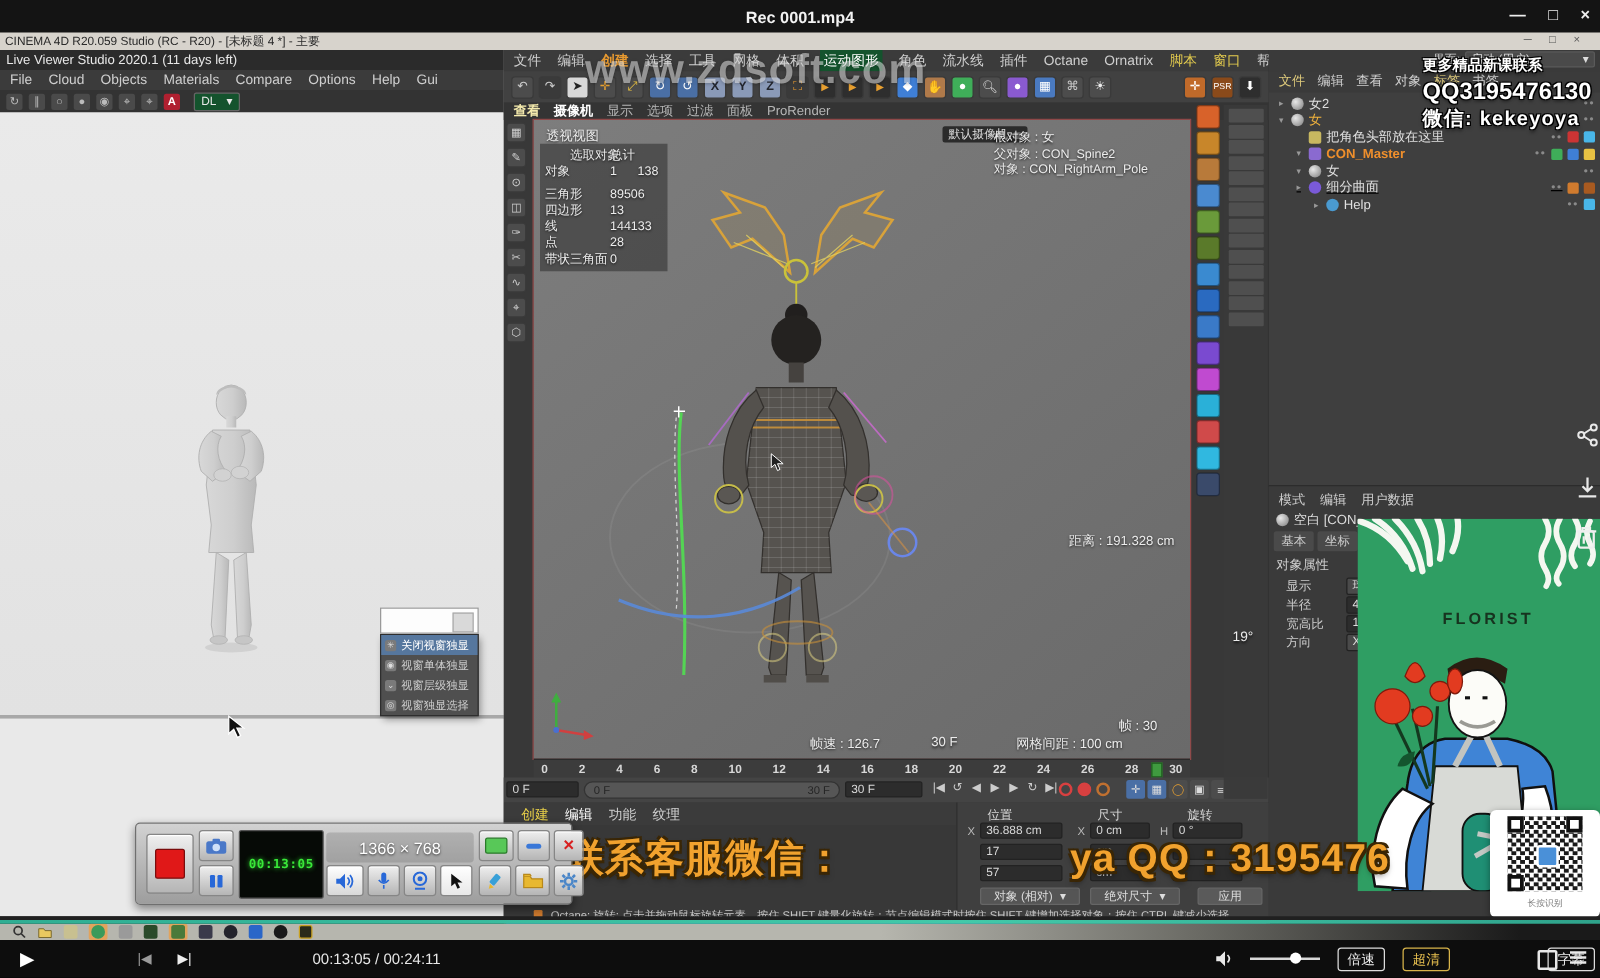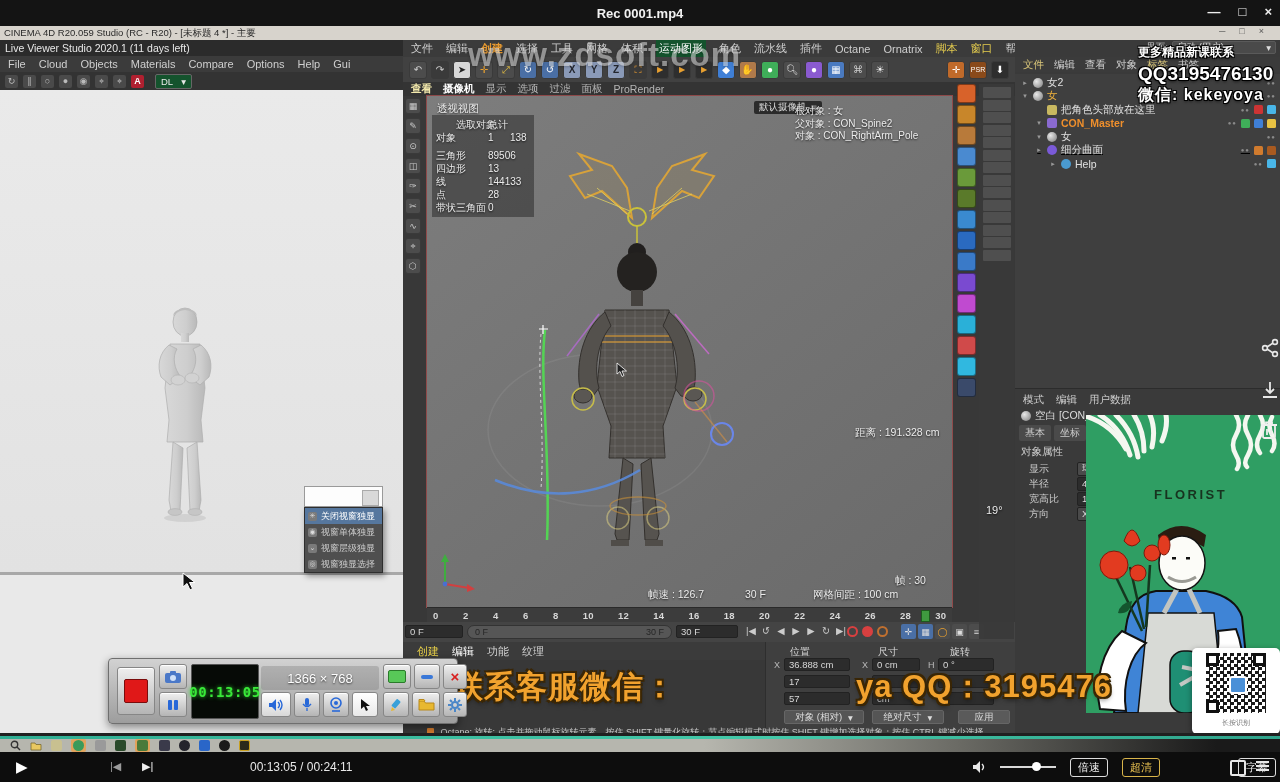--- a/index.html
+++ b/index.html
@@ -143,21 +143,21 @@
   .marq{z-index:40;font-size:31px;font-weight:bold;color:#f1a22e;letter-spacing:1px;
         text-shadow:-2px -2px 0 #3a2605,2px -2px 0 #3a2605,-2px 2px 0 #3a2605,2px 2px 0 #3a2605,0 3px 5px rgba(0,0,0,.55);}
 
   
   .recorder{left:108px;top:658px;width:348px;height:64px;background:linear-gradient(#d2d2d2,#9d9d9d);
             border:1px solid #6f6f6f;border-radius:4px;box-shadow:0 3px 8px rgba(0,0,0,.45);z-index:50;}
   .rbtn{position:absolute;background:linear-gradient(#efefef,#b5b5b5);border:1px solid #868686;border-radius:3px;
         box-shadow:inset 0 1px 0 #fff;display:flex;align-items:center;justify-content:center;box-sizing:border-box;}
   .lcd{position:absolute;left:82px;top:5px;width:66px;height:53px;background:#060a06;border:1px solid #555;border-radius:2px;
        display:flex;align-items:center;justify-content:center;}
-  .lcd span{font-family:"DejaVu Sans Mono",monospace;font-size:14px;font-weight:bold;color:#39e839;text-shadow:0 0 4px #2fd42f;letter-spacing:.5px;}
+  .lcd span{font-family:"DejaVu Sans Mono",monospace;font-size:10px;font-weight:bold;color:#39e839;text-shadow:0 0 4px #2fd42f;letter-spacing:.5px;}
   .resbox{position:absolute;left:152px;top:7px;width:118px;height:24px;background:rgba(90,90,90,.25);border-radius:3px;
           display:flex;align-items:center;justify-content:center;color:#fff;font-size:13px;text-shadow:0 1px 2px rgba(0,0,0,.7);}
 
   
   .gapline{left:0;top:733px;width:1280px;height:3px;background:#202020;z-index:58;}
   .vprogress{left:0;top:736px;width:1280px;height:3px;background:linear-gradient(90deg,#2fae93,#43c9a9 60%,#2fa38b);z-index:60;}
   .taskbar{left:0;top:739px;width:1280px;height:13px;background:linear-gradient(90deg,#b6b6ae 55%,#6a6a64 75%,#1a1a1a 95%);
            display:flex;align-items:center;gap:9px;padding-left:10px;box-sizing:border-box;z-index:59;}
   .tico{width:11px;height:11px;border-radius:2px;}
   .thl{background:#e2a35c;border-radius:2px;padding:1px 2px;display:flex;}

